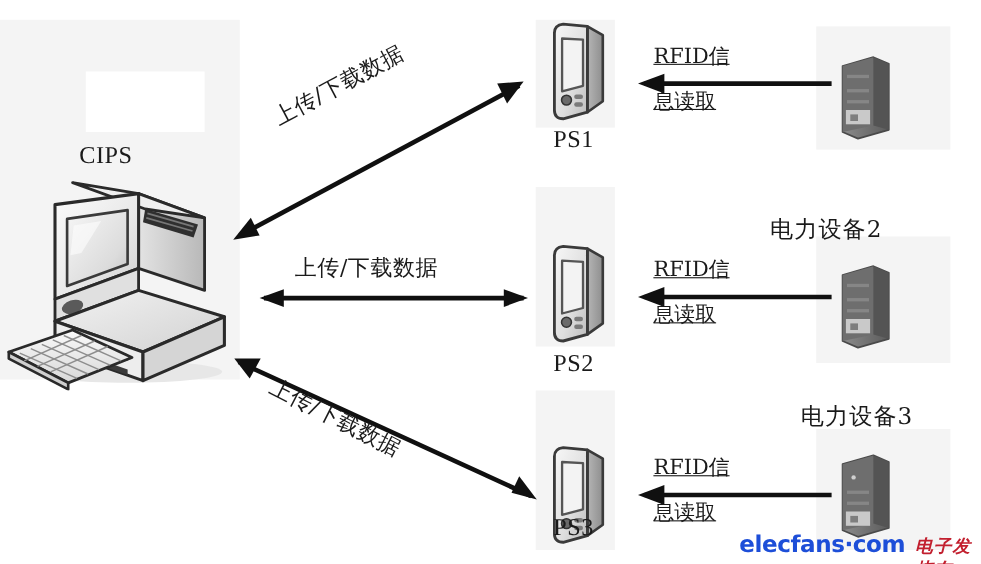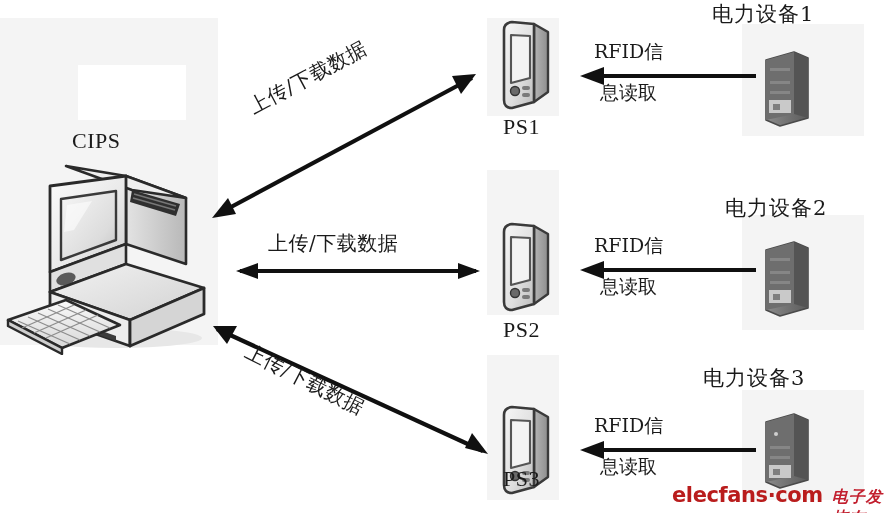--- a/index.html
+++ b/index.html
@@ -53,22 +53,23 @@
   .eq-label {
     font-size: 21px;
     letter-spacing: 1px;
   }
   .arrow-label {
     font-size: 20px;
     letter-spacing: 0.5px;
   }
   .arrow-label-2l {
     font-size: 19px;
-    text-align: center;
+    text-align: left;
     line-height: 1.45;
+    text-decoration: underline;
   }
 
   
   .arrow-svg {
     position: absolute;
     overflow: visible;
   }
   .arrow-line {
     stroke: #101010;
     stroke-width: 4.2;
@@ -93,21 +94,21 @@
     left: 672px;
     top: 483px;
     display: flex;
     align-items: baseline;
     gap: 9px;
   }
   .wm-main {
     font-family: "DejaVu Sans", "Liberation Sans", sans-serif;
     font-size: 21px;
     font-weight: bold;
-    color: #b91c1c;
+    color: #1d4ed8;
     letter-spacing: -0.4px;
   }
   .wm-cn {
     font-family: "DejaVu Serif", "Liberation Serif", serif;
     font-size: 16px;
     font-weight: bold;
     color: #c21f2e;
     font-style: italic;
     letter-spacing: 1px;
   }
@@ -281,21 +282,20 @@
       <path d="M40,4 L54,12 L54,72 L40,82 Z" fill="url(#pdaSide3)" stroke="#3a3a3a" stroke-width="2.4" stroke-linejoin="round"></path>
       <path d="M10,10 Q10,3 18,2 L40,4 L40,82 L18,88 Q10,88 10,80 Z" fill="url(#pdaFace3)" stroke="#3a3a3a" stroke-width="2.6" stroke-linejoin="round"></path>
       <path d="M17,15 L36,16 L36,58 L17,63 Z" fill="#f3f3f3" stroke="#555" stroke-width="2.1" stroke-linejoin="round"></path>
       <circle cx="21" cy="71" r="4.5" fill="#6a6a6a" stroke="#333" stroke-width="1.4"></circle>
       <rect x="28" y="66" width="8" height="4" rx="2" fill="#7a7a7a"></rect>
       <rect x="28" y="73" width="8" height="4" rx="2" fill="#7a7a7a"></rect>
     </svg>
   </div>
   <div class="label node-label" style="left:503px; top:466px;">PS3</div>
 
-  <div class="label label-cn eq-label" style="left:712px; top:2px;">电力设备1</div>
   <div class="server" style="left:756px; top:48px;">
     <svg width="60" height="82" viewBox="0 0 60 82">
       <defs>
         <linearGradient id="svrFace1" x1="0" y1="0" x2="1" y2="0">
           <stop offset="0%" stop-color="#8c8c8c"></stop>
           <stop offset="45%" stop-color="#757575"></stop>
           <stop offset="100%" stop-color="#5c5c5c"></stop>
         </linearGradient>
       </defs>
       <path d="M10,12 L38,4 L52,10 L52,70 L24,78 L10,72 Z" fill="url(#svrFace1)" stroke="#4a4a4a" stroke-width="1.6" stroke-linejoin="round"></path>
@@ -311,21 +311,21 @@
 
   <svg class="arrow-svg" style="left:562px; top:64px;" width="200" height="24">
     <line class="arrow-line" x1="24" y1="12" x2="194" y2="12"></line>
     <polygon class="arrow-head" points="18,12 42,3 42,21"></polygon>
   </svg>
   <div class="label label-cn arrow-label-2l" style="left:594px; top:38px;">
     <div>RFID信</div>
     <div style="margin-top:13px;">息读取</div>
   </div>
 
-  <div class="label label-cn eq-label" style="left:725px; top:196px;">电力设备2</div>
+  <div class="label label-cn eq-label" style="left:700px; top:196px;">电力设备2</div>
   <div class="server" style="left:756px; top:238px;">
     <svg width="60" height="82" viewBox="0 0 60 82">
       <defs>
         <linearGradient id="svrFace2" x1="0" y1="0" x2="1" y2="0">
           <stop offset="0%" stop-color="#8c8c8c"></stop>
           <stop offset="45%" stop-color="#757575"></stop>
           <stop offset="100%" stop-color="#5c5c5c"></stop>
         </linearGradient>
       </defs>
       <path d="M10,12 L38,4 L52,10 L52,70 L24,78 L10,72 Z" fill="url(#svrFace2)" stroke="#4a4a4a" stroke-width="1.6" stroke-linejoin="round"></path>
@@ -341,21 +341,21 @@
 
   <svg class="arrow-svg" style="left:562px; top:258px;" width="200" height="24">
     <line class="arrow-line" x1="24" y1="12" x2="194" y2="12"></line>
     <polygon class="arrow-head" points="18,12 42,3 42,21"></polygon>
   </svg>
   <div class="label label-cn arrow-label-2l" style="left:594px; top:232px;">
     <div>RFID信</div>
     <div style="margin-top:13px;">息读取</div>
   </div>
 
-  <div class="label label-cn eq-label" style="left:703px; top:366px;text-align:center;">电力设备3</div>
+  <div class="label label-cn eq-label" style="left:728px; top:366px;text-align:center;">电力设备3</div>
   <div class="server" style="left:756px; top:410px;">
     <svg width="60" height="82" viewBox="0 0 60 82">
       <defs>
         <linearGradient id="svrFace3" x1="0" y1="0" x2="1" y2="0">
           <stop offset="0%" stop-color="#8c8c8c"></stop>
           <stop offset="45%" stop-color="#757575"></stop>
           <stop offset="100%" stop-color="#5c5c5c"></stop>
         </linearGradient>
       </defs>
       <path d="M10,12 L38,4 L52,10 L52,70 L24,78 L10,72 Z" fill="url(#svrFace3)" stroke="#4a4a4a" stroke-width="1.6" stroke-linejoin="round"></path>

